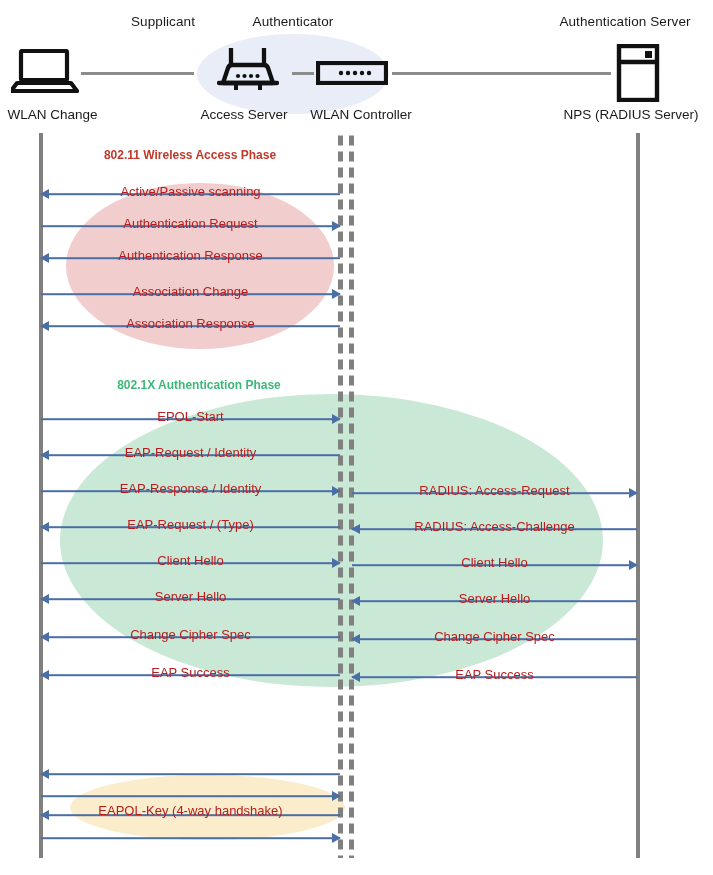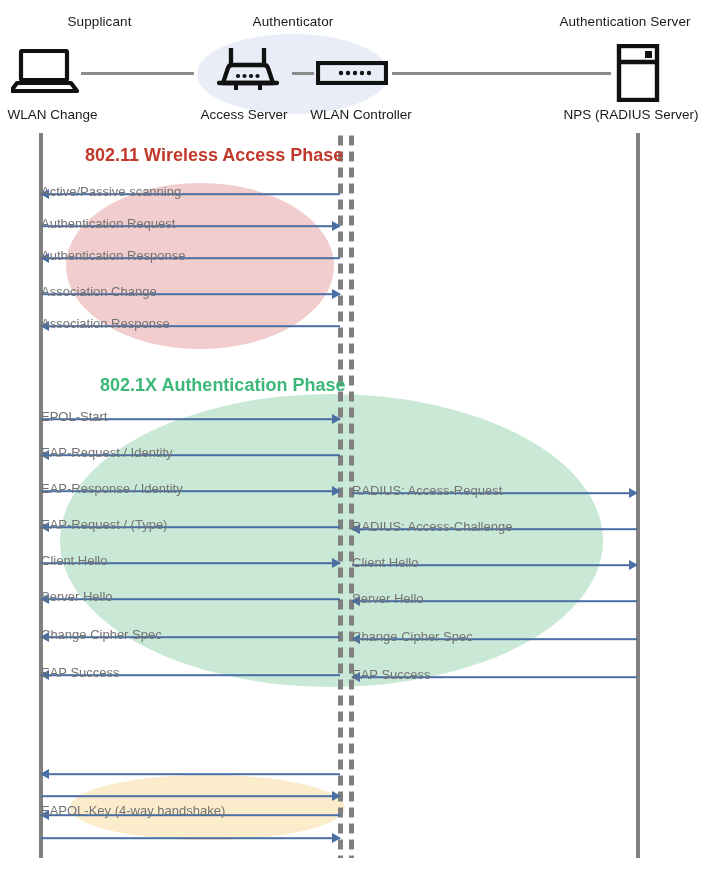--- a/index.html
+++ b/index.html
@@ -74,21 +74,21 @@
     background:#c9e9d6;
   }
   .blob-key{
     left:70px;top:775px;width:275px;height:65px;
     background:#fbeccb;
   }
 
   
   .phase-caption{
     position:absolute;
-    font-size:18px;
+    font-size:12px;
     font-weight:bold;
     text-align:center;
     white-space:nowrap;
     z-index:4;
     line-height:18px;
   }
 
   
   .msg{position:absolute;z-index:4;}
   .msg .shaft{
@@ -106,33 +106,34 @@
     border-top:5px solid transparent;
     border-bottom:5px solid transparent;
     transform:translateY(-50%);
   }
   .msg.right .head{right:-1px;border-left:9px solid #4a6fa5;}
   .msg.left  .head{left:-1px; border-right:9px solid #4a6fa5;}
   .msg .lbl{
     position:absolute;
     left:0;right:0;
     bottom:7px;
+    text-align:center;
     font-size:13px;
-    color:#737373;
+    color:#b91c1c;
     white-space:nowrap;
   }
 </style>
 </head>
 <body>
 
 <div id="stage">
 
   <div class="auth-blob"></div>
 
-  <div class="role-title" style="left:0px;top:14px;width:175px;text-align:center;padding-left:12px;">Supplicant</div>
+  <div class="role-title" style="left:0px;top:14px;width:175px;text-align:right;padding-left:20px;">Supplicant</div>
   <div class="role-title" style="left:213px;top:14px;width:160px;">Authenticator</div>
   <div class="role-title" style="left:537px;top:14px;width:176px;">Authentication Server</div>
 
   <div class="hline" style="left:81px;top:72px;width:113px;"></div>
   <div class="hline" style="left:292px;top:72px;width:22px;"></div>
   <div class="hline" style="left:392px;top:72px;width:219px;"></div>
 
   <div class="icon" style="left:11px;top:49px;">
     <svg width="68" height="44" viewBox="0 0 68 44">
       <rect x="10" y="2" width="46" height="29" rx="1" fill="none" stroke="#111" stroke-width="4.2"></rect>

